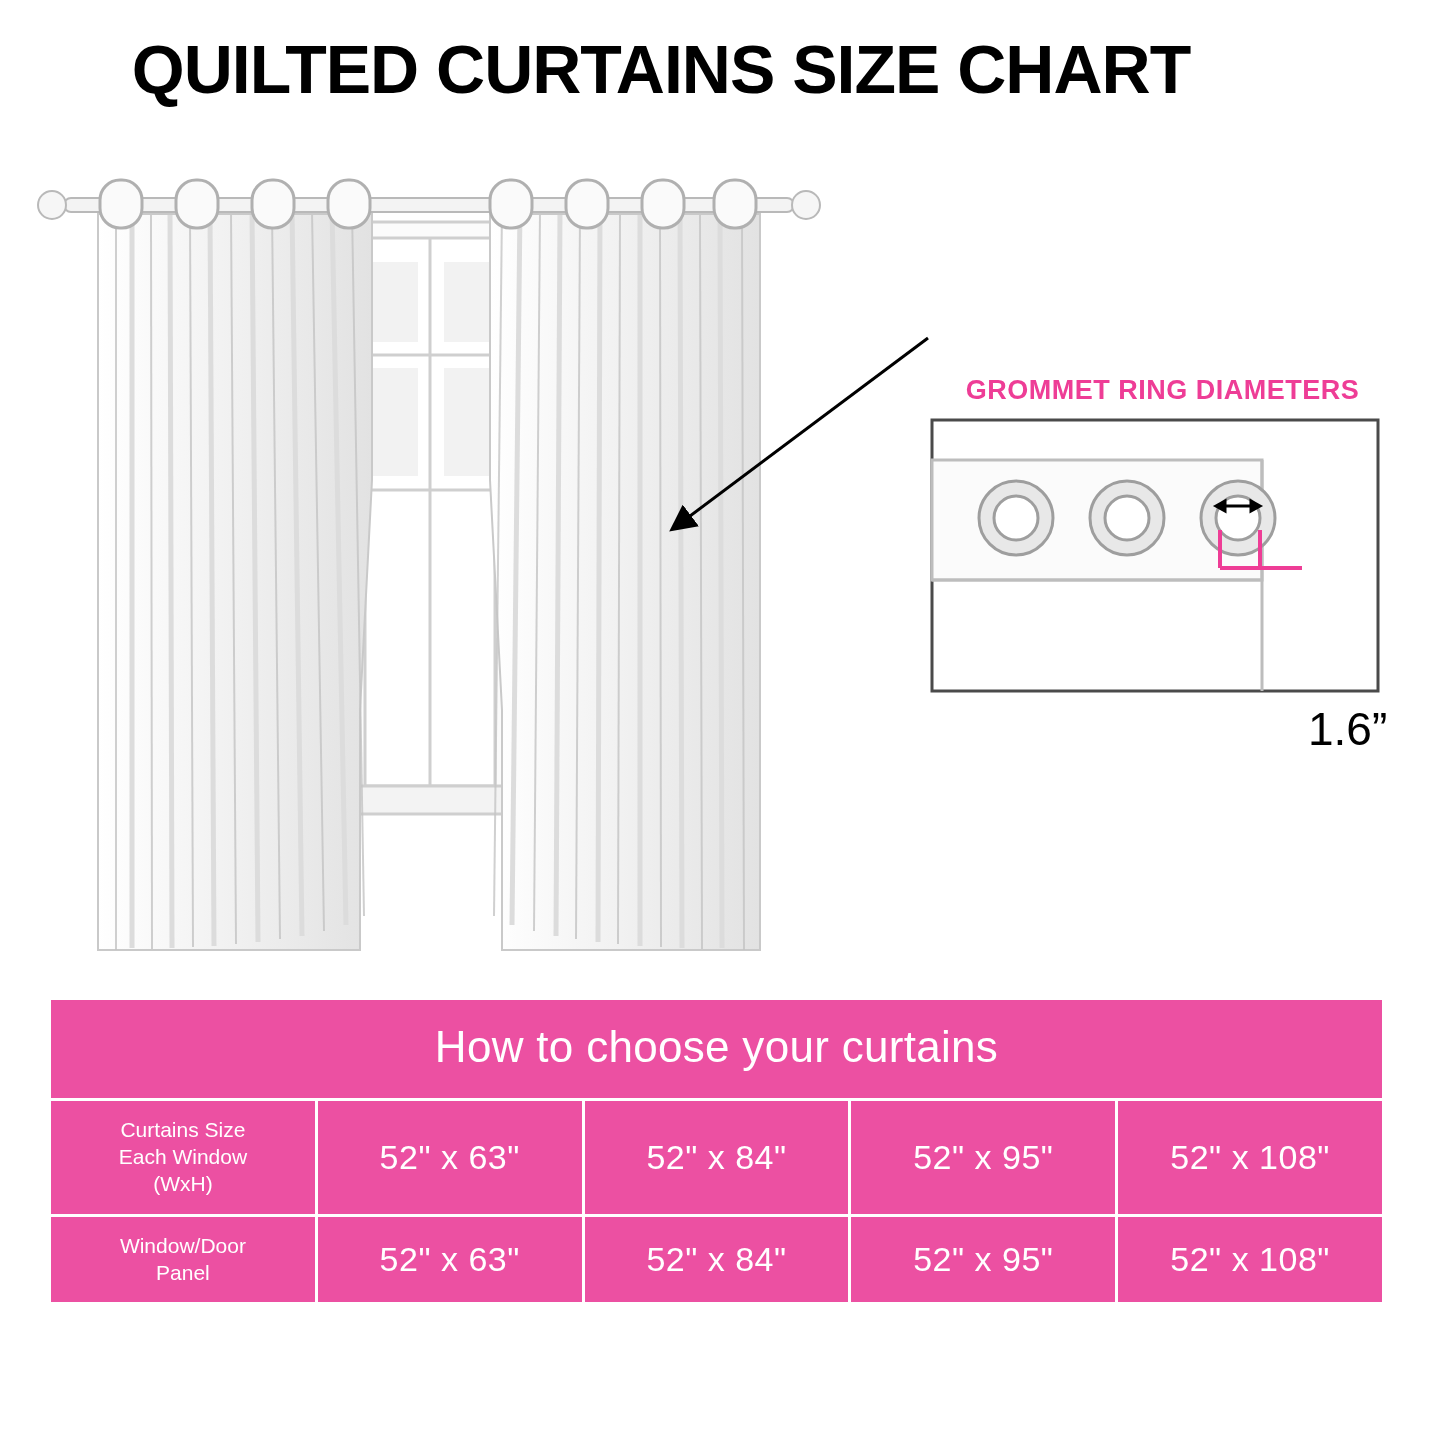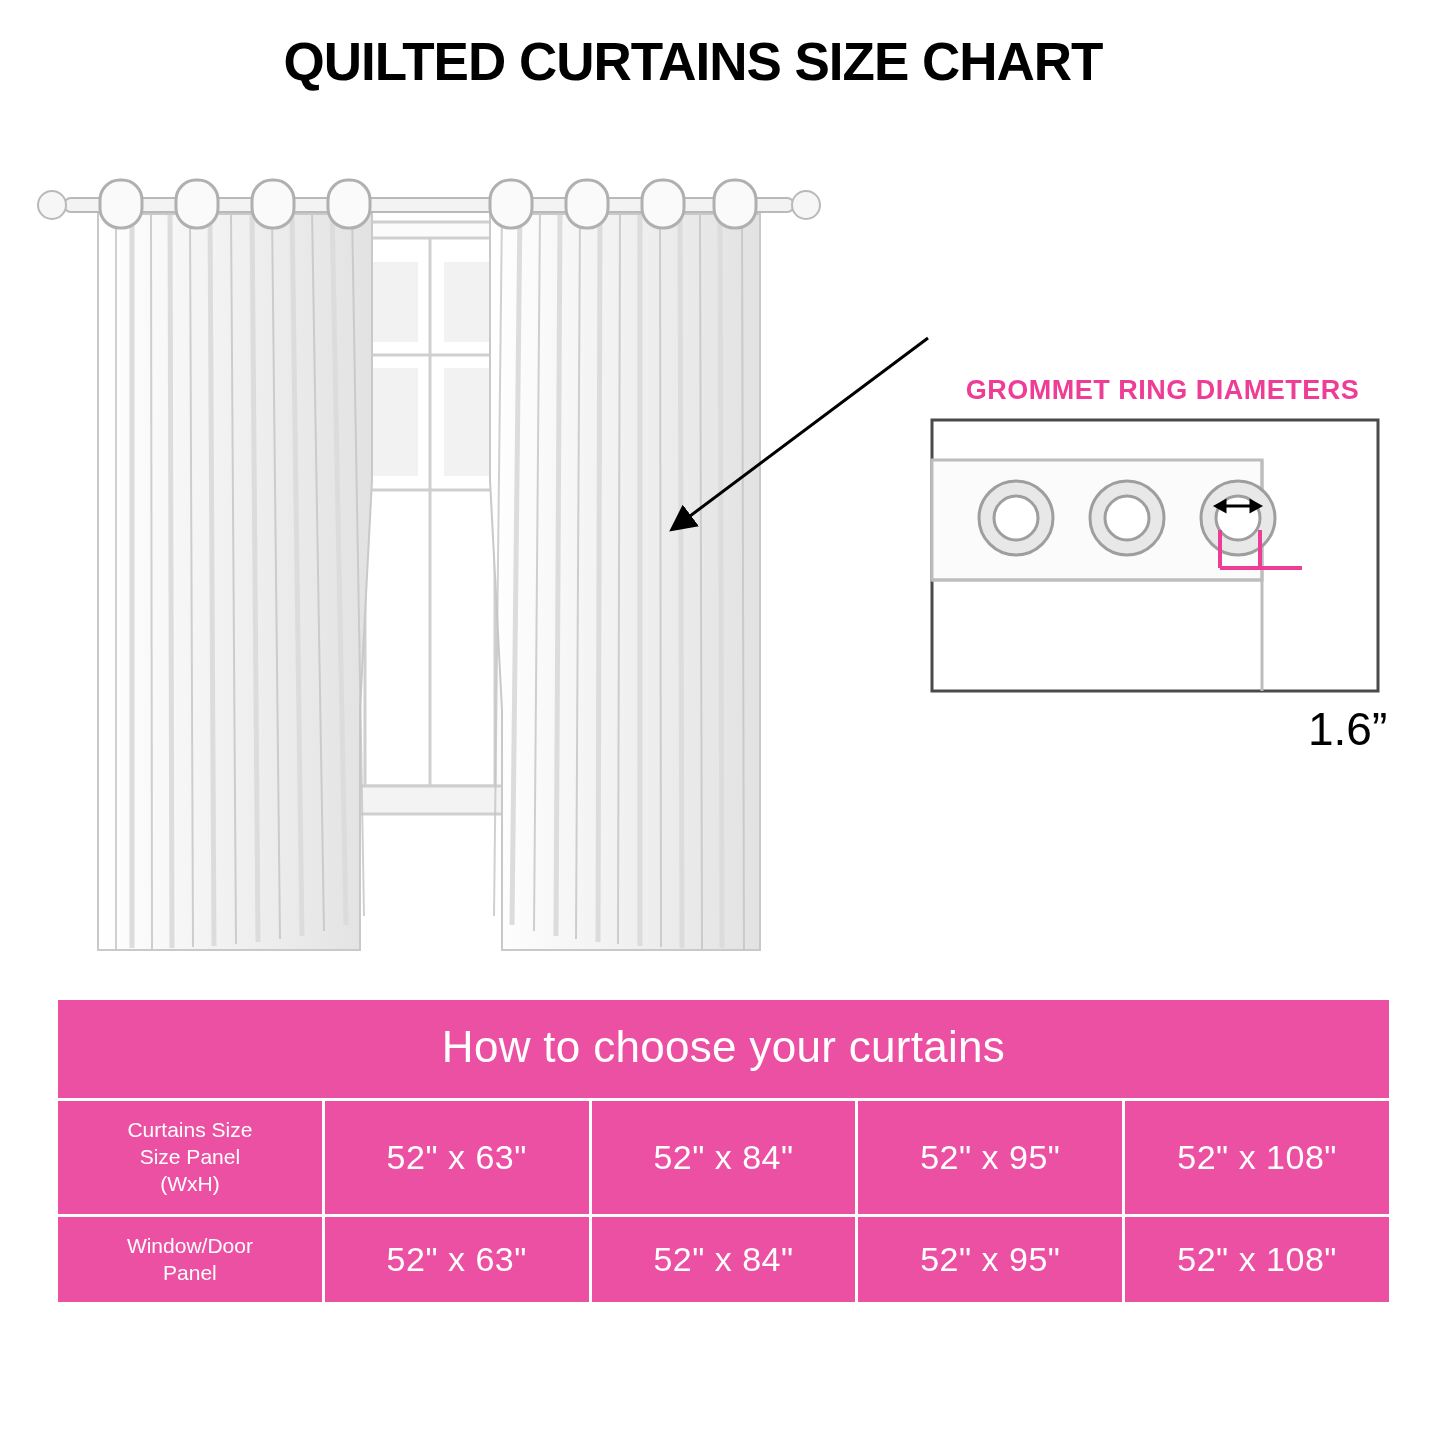--- a/index.html
+++ b/index.html
@@ -15,27 +15,26 @@
     overflow: hidden;
   }
 
   
   .title {
     position: absolute;
     left: 0;
     top: 34px;
     width: 1322px;
     text-align: center;
-    font-size: 53px;
+    font-size: 68px;
     font-weight: bold;
     letter-spacing: -1px;
     color: #000000;
     line-height: 1.05;
     white-space: nowrap;
-    padding-left: 32px;
   }
 
   
   .illustration {
     position: absolute;
     left: 0;
     top: 150px;
     width: 1445px;
     height: 830px;
     padding-left: 8px;
@@ -90,21 +89,21 @@
     top: 327px;
     font-size: 46px;
     color: #000;
     font-weight: 500;
     white-space: nowrap;
   }
 
   
   .table-wrap {
     position: absolute;
-    left: 55px;
+    left: 48px;
     top: 997px;
     width: 1337px;
   }
   table.size-chart {
     border-collapse: collapse;
     width: 1337px;
     table-layout: fixed;
   }
   table.size-chart td, table.size-chart th {
     border: 3px solid #ffffff;
@@ -273,21 +272,21 @@
 
 <div class="table-wrap">
   <table class="size-chart">
     <tbody>
         <tr>
       <th class="chart-header" colspan="5">How to choose your curtains</th>
     </tr>
     <tr>
       <td class="row-label">
         <div>Curtains Size</div>
-        <div>Size Panel</div>
+        <div>Each Window</div>
         <div>(WxH)</div>
       </td>
       <td class="cell-val">52" x 63"</td>
       <td class="cell-val">52" x 84"</td>
       <td class="cell-val">52" x 95"</td>
       <td class="cell-val">52" x 108"</td>
     </tr>
     <tr>
       <td class="row-label">
         <div>Window/Door</div>

